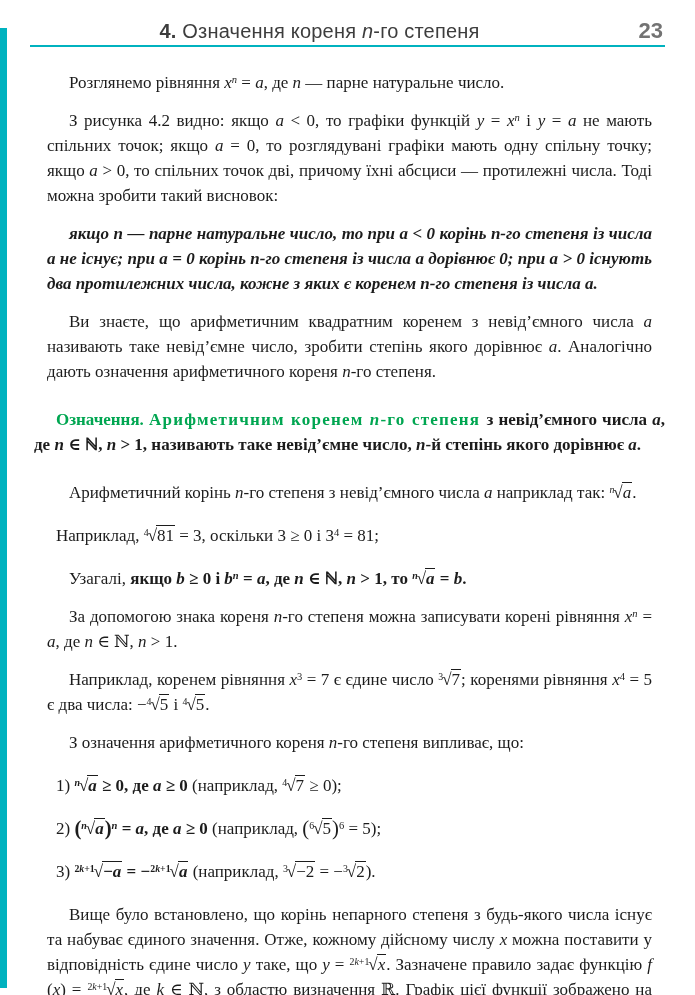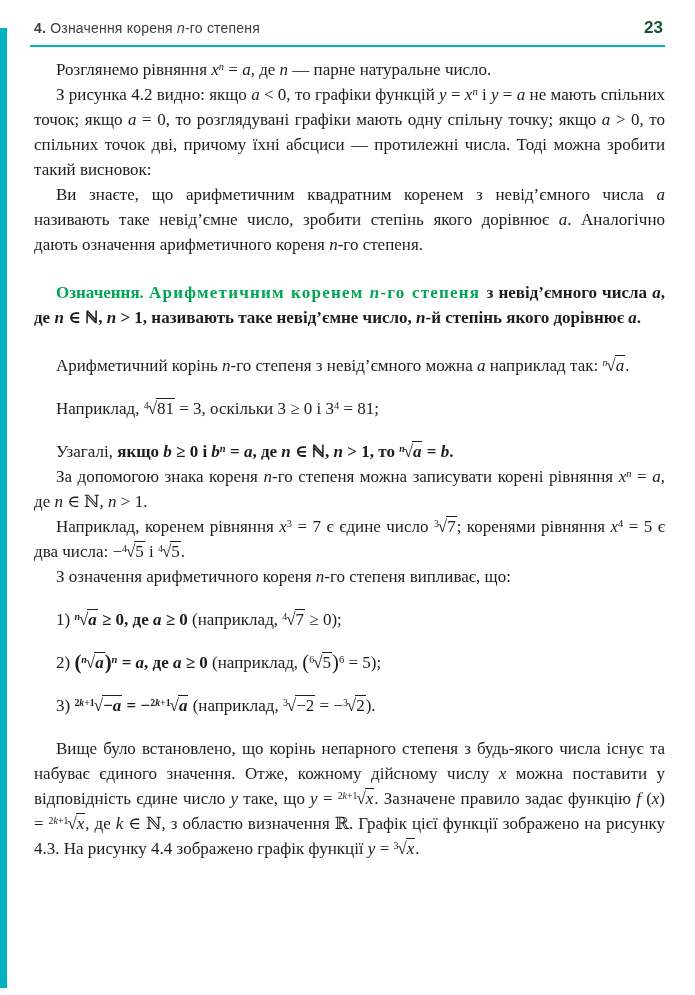--- a/index.html
+++ b/index.html
@@ -6,26 +6,26 @@
     --accent:#00b2bf;
     --def-green:#00a651;
     --ink:#1c1c1c;
   }
   *{box-sizing:border-box;margin:0;padding:0;}
   body{background:#ffffff;font-family:"Liberation Serif","DejaVu Serif",serif;}
   .page{position:relative;width:695px;height:995px;background:#ffffff;overflow:hidden;}
   .accent-bar{position:absolute;left:0;top:28px;width:7px;height:960px;background:var(--accent);}
   .header{position:absolute;top:18px;left:34px;right:30px;height:24px;
           font-family:"Liberation Sans","DejaVu Sans",sans-serif;color:#3d3d3d;}
-  .header-title{position:absolute;left:0;right:60px;font-size:14px;letter-spacing:.2px;top:2px;}
-  .page-number{position:absolute;right:2px;top:0;font-size:17px;font-weight:bold;color:#14532d;}
+  .header-title{position:absolute;left:0;right:60px;text-align:center;font-size:20px;letter-spacing:.2px;top:2px;}
+  .page-number{position:absolute;right:2px;top:0;font-size:22px;font-weight:bold;color:#737373;}
   .header-rule{position:absolute;top:45px;left:30px;right:30px;height:2px;background:var(--accent);}
   .content{position:absolute;top:57px;left:34px;right:30px;color:var(--ink);
            font-size:17px;line-height:25px;text-align:justify;}
-  p.para{margin:0;}
+  p.para{margin:13px;}
   p.ind{text-indent:22px;}
   p.def{margin:23px 0;}
   p.roomy{margin:18px 0;}
   .b{font-weight:bold;}
   .i{font-style:italic;}
   .def-green{color:var(--def-green);font-weight:bold;}
   .def-term{color:var(--def-green);font-weight:bold;letter-spacing:1.2px;}
   sup.sx{font-size:.62em;line-height:0;position:relative;top:-.5em;vertical-align:baseline;}
   .root{white-space:nowrap;}
   .ridx{font-size:.58em;line-height:0;position:relative;top:-.55em;margin-right:-1px;}
@@ -39,23 +39,24 @@
 <div class="page">
   <div class="accent-bar"></div>
   <div class="header">
     <div class="header-title"><span class="b">4.</span><span> Означення кореня </span><span class="i">n</span><span>-го степеня</span></div>
     <div class="page-number">23</div>
   </div>
   <div class="header-rule"></div>
   <div class="content">
       <p class="para ind"><span>Розглянемо рівняння </span><span class="i">x</span><sup class="sx"><span class="i">n</span></sup><span> = </span><span class="i">a</span><span>, де </span><span class="i">n</span><span> — парне натуральне число.</span></p>
       <p class="para ind"><span>З рисунка 4.2 видно: якщо </span><span class="i">a</span><span> &lt; 0, то графіки функцій </span><span class="i">y</span><span> = </span><span class="i">x</span><sup class="sx"><span class="i">n</span></sup><span> і </span><span class="i">y</span><span> = </span><span class="i">a</span><span> не мають спільних точок; якщо </span><span class="i">a</span><span> = 0, то розглядувані графіки мають одну спільну точку; якщо </span><span class="i">a</span><span> &gt; 0, то спільних точок дві, причому їхні абсциси — протилежні числа. Тоді можна зробити такий висновок:</span></p>
+      <p class="para ind"><span class="b i">якщо n — парне натуральне число, то при a &lt; 0 корінь n-го степеня із числа a не існує; при a = 0 корінь n-го степеня із числа a дорівнює 0; при a &gt; 0 існують два протилежних числа, кожне з яких є коренем n-го степеня із числа a.</span></p>
       <p class="para ind"><span>Ви знаєте, що арифметичним квадратним коренем з невід’ємного числа </span><span class="i">a</span><span> називають таке невід’ємне число, зробити степінь якого дорівнює </span><span class="i">a</span><span>. Аналогічно дають означення арифметичного кореня </span><span class="i">n</span><span>-го степеня.</span></p>
       <p class="para ind def"><span class="def-green">Означення. </span><span class="def-term">Арифметичним коренем </span><span class="i def-term">n</span><span class="def-term">-го степеня </span><span class="b">з невід’ємного числа </span><span class="b i">a</span><span class="b">, де </span><span class="b i">n</span><span class="b"> ∈ ℕ, </span><span class="b i">n</span><span class="b"> &gt; 1, називають таке невід’ємне число, </span><span class="b i">n</span><span class="b">-й степінь якого дорівнює </span><span class="b i">a</span><span class="b">.</span></p>
-      <p class="para ind"><span>Арифметичний корінь </span><span class="i">n</span><span>-го степеня з невід’ємного можна </span><span class="i">a</span><span> наприклад так: </span><span class="root"><span class="ridx"><span class="i">n</span></span><span class="rsign">√</span><span class="rrad"><span class="i">a</span></span></span><span>.</span></p>
+      <p class="para ind"><span>Арифметичний корінь </span><span class="i">n</span><span>-го степеня з невід’ємного числа </span><span class="i">a</span><span> наприклад так: </span><span class="root"><span class="ridx"><span class="i">n</span></span><span class="rsign">√</span><span class="rrad"><span class="i">a</span></span></span><span>.</span></p>
       <p class="para ind roomy"><span>Наприклад, </span><span class="root"><span class="ridx"><span>4</span></span><span class="rsign">√</span><span class="rrad"><span>81</span></span></span><span> = 3,  оскільки  3 ≥ 0  і  3</span><sup class="sx"><span>4</span></sup><span> = 81;</span></p>
       <p class="para ind"><span>Узагалі, </span><span class="b">якщо </span><span class="b i">b</span><span class="b"> ≥ 0 і </span><span class="b i">b</span><sup class="sx b"><span class="i">n</span></sup><span class="b"> = </span><span class="b i">a</span><span class="b">, де </span><span class="b i">n</span><span class="b"> ∈ ℕ, </span><span class="b i">n</span><span class="b"> &gt; 1,  то  </span><span class="root b"><span class="ridx"><span class="i">n</span></span><span class="rsign">√</span><span class="rrad"><span class="i">a</span></span></span><span class="b"> = </span><span class="b i">b</span><span class="b">.</span></p>
       <p class="para ind"><span>За допомогою знака кореня </span><span class="i">n</span><span>-го степеня можна записувати корені рівняння </span><span class="i">x</span><sup class="sx"><span class="i">n</span></sup><span> = </span><span class="i">a</span><span>, де </span><span class="i">n</span><span> ∈ ℕ, </span><span class="i">n</span><span> &gt; 1.</span></p>
       <p class="para ind"><span>Наприклад, коренем рівняння </span><span class="i">x</span><sup class="sx"><span>3</span></sup><span> = 7 є єдине число </span><span class="root"><span class="ridx"><span>3</span></span><span class="rsign">√</span><span class="rrad"><span>7</span></span></span><span>; коренями рівняння </span><span class="i">x</span><sup class="sx"><span>4</span></sup><span> = 5 є два числа: −</span><span class="root"><span class="ridx"><span>4</span></span><span class="rsign">√</span><span class="rrad"><span>5</span></span></span><span> і </span><span class="root"><span class="ridx"><span>4</span></span><span class="rsign">√</span><span class="rrad"><span>5</span></span></span><span>.</span></p>
       <p class="para ind"><span>З означення арифметичного кореня </span><span class="i">n</span><span>-го степеня випливає, що:</span></p>
       <p class="para ind roomy"><span>1) </span><span class="root b"><span class="ridx"><span class="i">n</span></span><span class="rsign">√</span><span class="rrad"><span class="i">a</span></span></span><span class="b"> ≥ 0,  де </span><span class="b i">a</span><span class="b"> ≥ 0</span><span>  (наприклад, </span><span class="root"><span class="ridx"><span>4</span></span><span class="rsign">√</span><span class="rrad"><span>7</span></span></span><span> ≥ 0);</span></p>
       <p class="para ind roomy"><span>2) </span><span class="b bigp">(</span><span class="root b"><span class="ridx"><span class="i">n</span></span><span class="rsign">√</span><span class="rrad"><span class="i">a</span></span></span><span class="b bigp">)</span><sup class="sx b"><span class="i">n</span></sup><span class="b"> = </span><span class="b i">a</span><span class="b">,  де </span><span class="b i">a</span><span class="b"> ≥ 0</span><span>  (наприклад, </span><span class="bigp">(</span><span class="root"><span class="ridx"><span>6</span></span><span class="rsign">√</span><span class="rrad"><span>5</span></span></span><span class="bigp">)</span><sup class="sx"><span>6</span></sup><span> = 5);</span></p>
       <p class="para ind roomy"><span>3) </span><span class="root b"><span class="ridx"><span>2</span><span class="i">k</span><span>+1</span></span><span class="rsign">√</span><span class="rrad"><span>−</span><span class="i">a</span></span></span><span class="b"> = −</span><span class="root b"><span class="ridx"><span>2</span><span class="i">k</span><span>+1</span></span><span class="rsign">√</span><span class="rrad"><span class="i">a</span></span></span><span>  (наприклад, </span><span class="root"><span class="ridx"><span>3</span></span><span class="rsign">√</span><span class="rrad"><span>−2</span></span></span><span> = −</span><span class="root"><span class="ridx"><span>3</span></span><span class="rsign">√</span><span class="rrad"><span>2</span></span></span><span>).</span></p>
       <p class="para ind"><span>Вище було встановлено, що корінь непарного степеня з будь-якого числа існує та набуває єдиного значення. Отже, кожному дійсному числу </span><span class="i">x</span><span> можна поставити у відповідність єдине число </span><span class="i">y</span><span> таке, що </span><span class="i">y</span><span> = </span><span class="root"><span class="ridx"><span>2</span><span class="i">k</span><span>+1</span></span><span class="rsign">√</span><span class="rrad"><span class="i">x</span></span></span><span>. Зазначене правило задає функцію </span><span class="i">f</span><span> (</span><span class="i">x</span><span>) = </span><span class="root"><span class="ridx"><span>2</span><span class="i">k</span><span>+1</span></span><span class="rsign">√</span><span class="rrad"><span class="i">x</span></span></span><span>, де </span><span class="i">k</span><span> ∈ ℕ, з областю визначення ℝ. Графік цієї функції зображено на рисунку 4.3. На рисунку 4.4 зображено графік функції </span><span class="i">y</span><span> = </span><span class="root"><span class="ridx"><span>3</span></span><span class="rsign">√</span><span class="rrad"><span class="i">x</span></span></span><span>.</span></p>
     </div>

